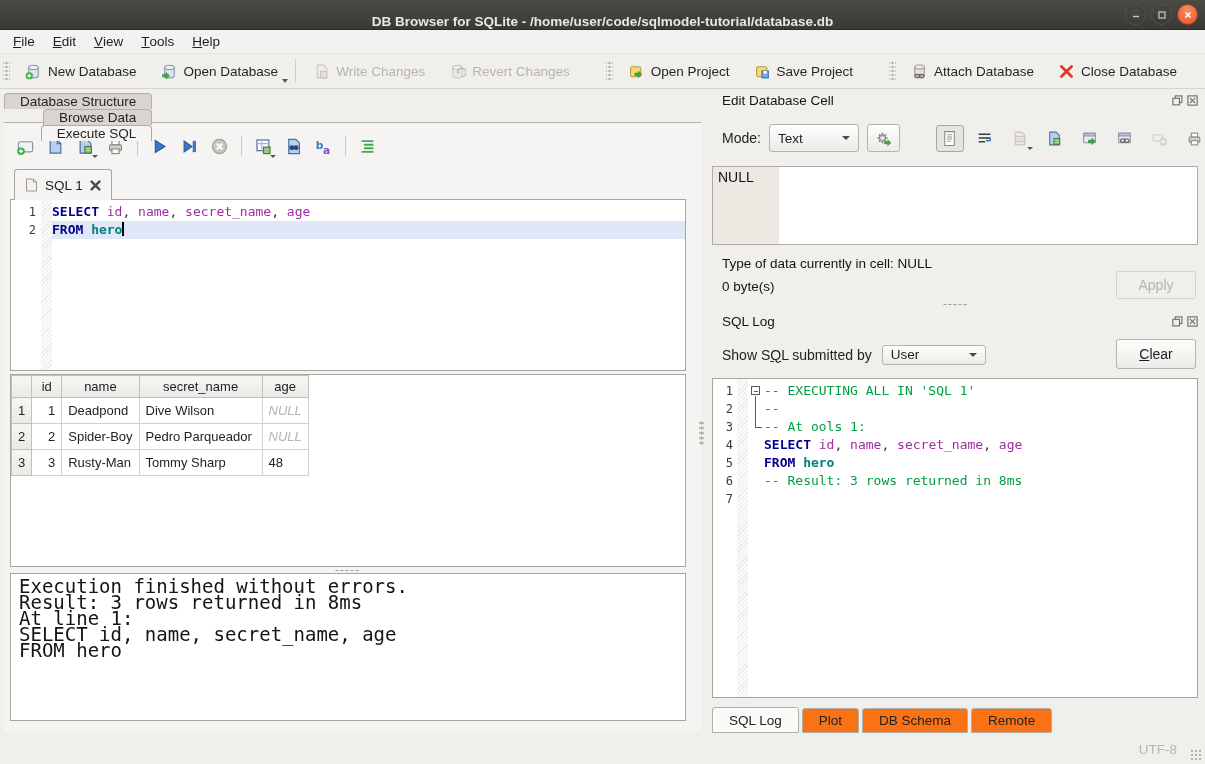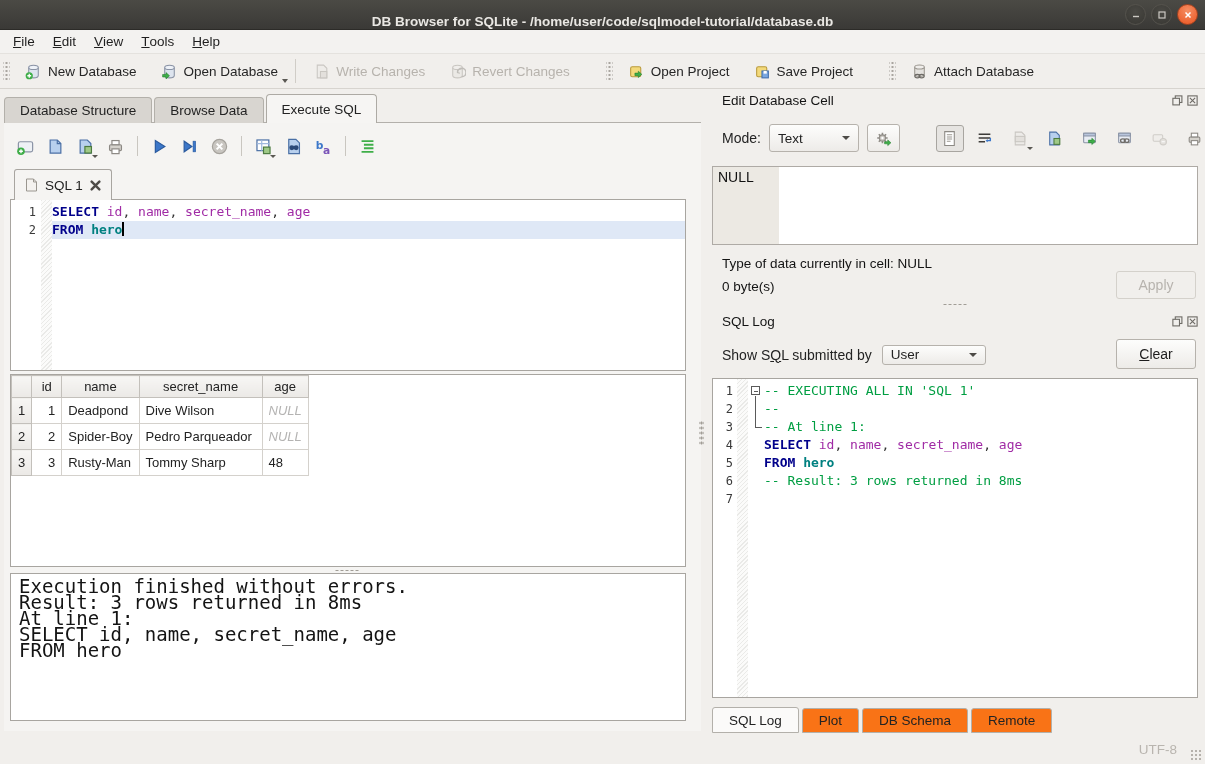--- a/index.html
+++ b/index.html
@@ -39,21 +39,21 @@
   .tb-btn.disabled svg { opacity:.45; }
   .tb-caret { position:absolute; right:2px; bottom:3px; width:0; height:0;
     border-left:3.5px solid transparent; border-right:3.5px solid transparent; border-top:4px solid #5a5853; }
 
   
   .content { position:absolute; top:90px; left:0; right:0; bottom:31px; }
   .left-pane { position:absolute; left:0; top:0; bottom:0; width:706px; }
   .right-dock { position:absolute; left:706px; right:0; top:0; bottom:0; }
 
   
-  .main-tabs { position:absolute; left:4px; top:3px; height:30px; display:flex; align-items:flex-end; z-index:3; }
+  .main-tabs { position:absolute; left:4px; top:3px; height:30px; display:flex; align-items:flex-end; z-index:3;flex-direction:column; }
   .mtab { padding:0 15px; height:26px; display:flex; align-items:center; font-size:13.5px;
     background:#d8d5d0; border:1px solid #b3b0aa; border-bottom:none; border-radius:4px 4px 0 0; margin-right:2px; }
   .mtab.active { background:#f6f5f3; height:29px; border-color:#adaaa4; }
   .pane { position:absolute; left:4px; right:5px; top:32px; bottom:2px; background:#f5f4f2; border-top:1px solid #b3b0ab; }
 
   
   .exec-toolbar { position:absolute; left:8px; top:8px; height:30px; display:flex; align-items:center; gap:3px; }
   .xbtn { width:27px; height:27px; display:flex; align-items:center; justify-content:center; position:relative; border-radius:3px; }
   .xsep { width:1px; height:20px; background:#c9c6c0; margin:0 5px; }
   .xcaret { position:absolute; right:1px; bottom:2px; width:0; height:0;
@@ -243,20 +243,26 @@
   <div class="tb-btn">
     <svg width="17" height="17" viewBox="0 0 16 16">
       <path d="M3.5 3.7v6.6c0 1.2 2 2.2 4.5 2.2s4.5-1 4.5-2.2V3.7" fill="#e4e2de" stroke="#9a968f"></path>
       <ellipse cx="8" cy="3.7" rx="4.5" ry="1.9" fill="#efedea" stroke="#9a968f"></ellipse>
       <ellipse cx="6" cy="12.3" rx="2.4" ry="1.7" fill="none" stroke="#6e6b66" stroke-width="1.2"></ellipse>
       <ellipse cx="10" cy="12.3" rx="2.4" ry="1.7" fill="none" stroke="#6e6b66" stroke-width="1.2"></ellipse>
     </svg>
     <span>Attach Database</span>
   </div>
 
+  <div class="tb-btn">
+    <svg width="17" height="17" viewBox="0 0 16 16">
+      <path d="M3.2 3.2l9.6 9.6M12.8 3.2 3.2 12.8" stroke="#d93a2b" stroke-width="2.6" stroke-linecap="round"></path>
+    </svg>
+    <span>Close Database</span>
+  </div>
 </div>
 
 <div class="content">
 
   <div class="left-pane">
     <div class="main-tabs">
       <div class="mtab">Database Structure</div>
       <div class="mtab">Browse Data</div>
       <div class="mtab active">Execute SQL</div>
     </div>
@@ -554,21 +560,21 @@
             <div class="fstem" style="top:0; bottom:0;"></div>
           </div>
         <div class="fold-cell">
             <div class="fstem" style="top:0; height:9px;"></div>
             <div class="fbar" style="top:9px; width:7px;"></div>
           </div>
       </div>
       <div class="codearea">
         <div class="code-line"><span class="tok-cm">-- EXECUTING ALL IN 'SQL 1'</span></div>
         <div class="code-line"><span class="tok-cm">--</span></div>
-        <div class="code-line"><span class="tok-cm">-- At line 1:</span></div>
+        <div class="code-line"><span class="tok-cm">-- At ools 1:</span></div>
         <div class="code-line"><span class="tok-kw">SELECT </span><span class="tok-id">id</span><span class="tok-pl">, </span><span class="tok-id">name</span><span class="tok-pl">, </span><span class="tok-id">secret_name</span><span class="tok-pl">, </span><span class="tok-id">age</span></div>
         <div class="code-line"><span class="tok-kw">FROM </span><span class="tok-tbl">hero</span></div>
         <div class="code-line"><span class="tok-cm">-- Result: 3 rows returned in 8ms</span></div>
         <div class="code-line"></div>
       </div>
     </div>
 
     <div class="bottom-tabs">
       <div class="btab active">SQL Log</div>
       <div class="btab">Plot</div>

